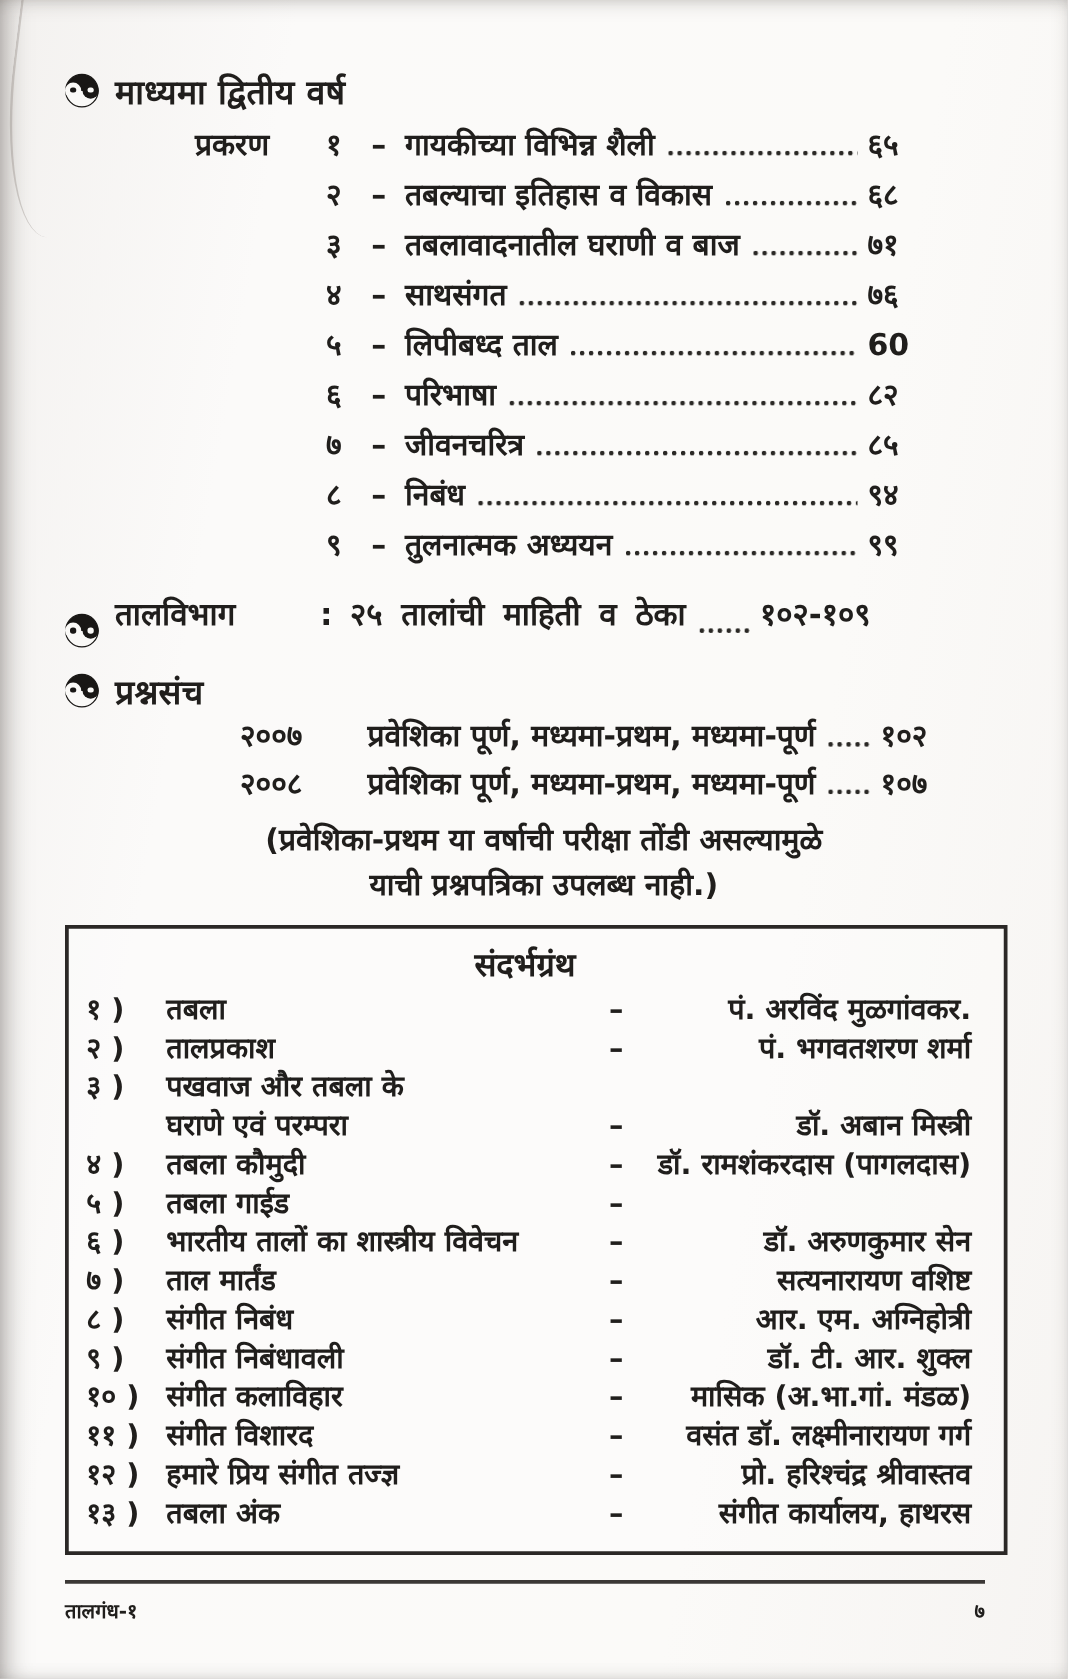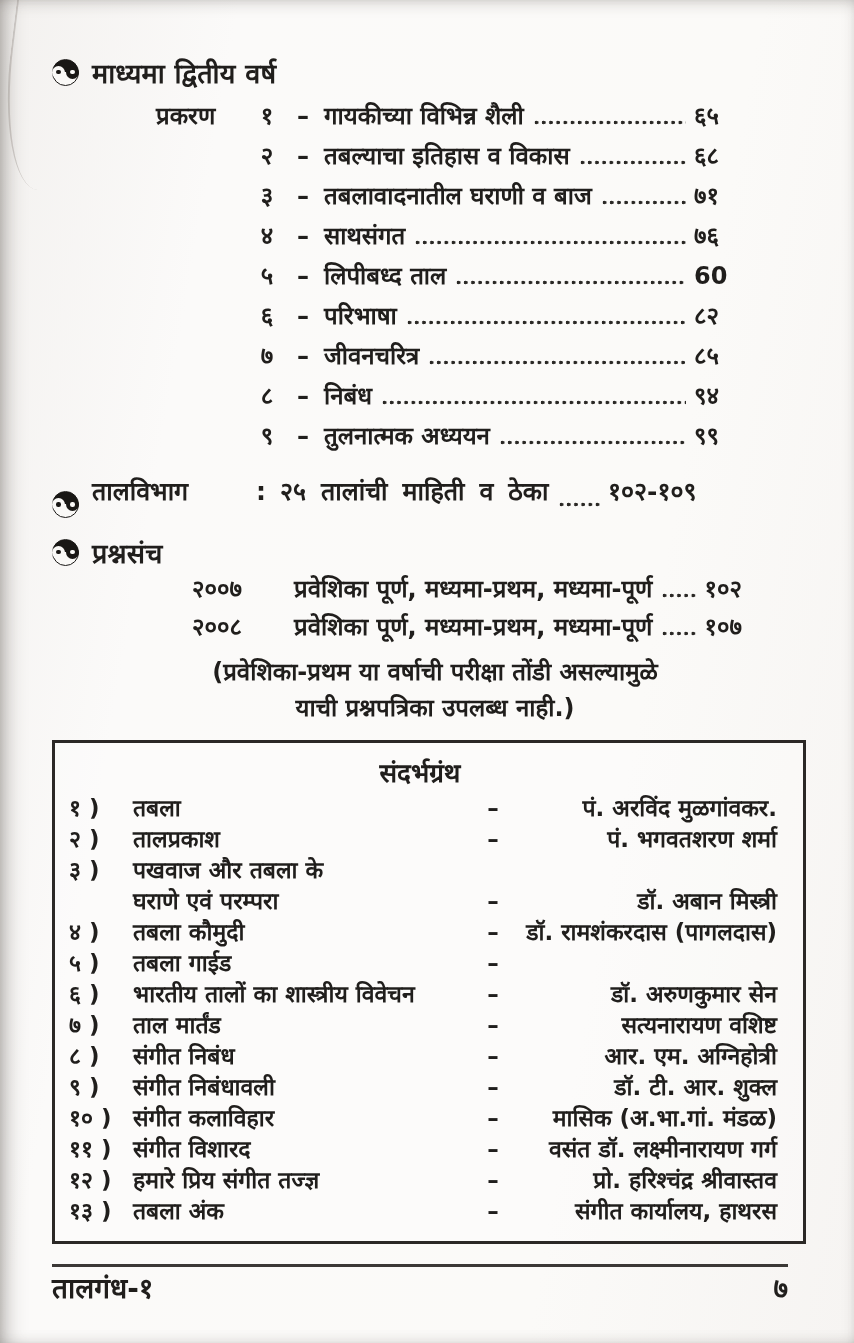--- a/index.html
+++ b/index.html
@@ -64,21 +64,21 @@
           font-size:23px;font-weight:700;background:rgba(255,255,255,.25);}
   .ref-head{text-align:center;font-size:26px;line-height:40px;font-weight:700;}
   .ref-row{display:flex;height:31px;line-height:31px;align-items:baseline;}
   .ref-num{width:64px;flex:0 0 auto;padding-left:6px;}
   .ref-title{width:342px;flex:0 0 auto;white-space:nowrap;}
   .ref-dash{width:36px;flex:0 0 auto;text-align:center;}
   .ref-author{flex:1;text-align:right;white-space:nowrap;}
 
   .footer{margin:20px 30px 0 0;border-top:3px solid #3b3836;display:flex;
           justify-content:space-between;align-items:flex-start;padding-top:7px;
-          font-size:28px;font-weight:700;line-height:30px;}
+          font-size:16px;font-weight:700;line-height:30px;}
 </style>
 </head>
 <body>
 
 <div class="page">
   <div class="content">
 
     <div class="sec-head">
       <span class="yy">
           <span class="h1"></span>

